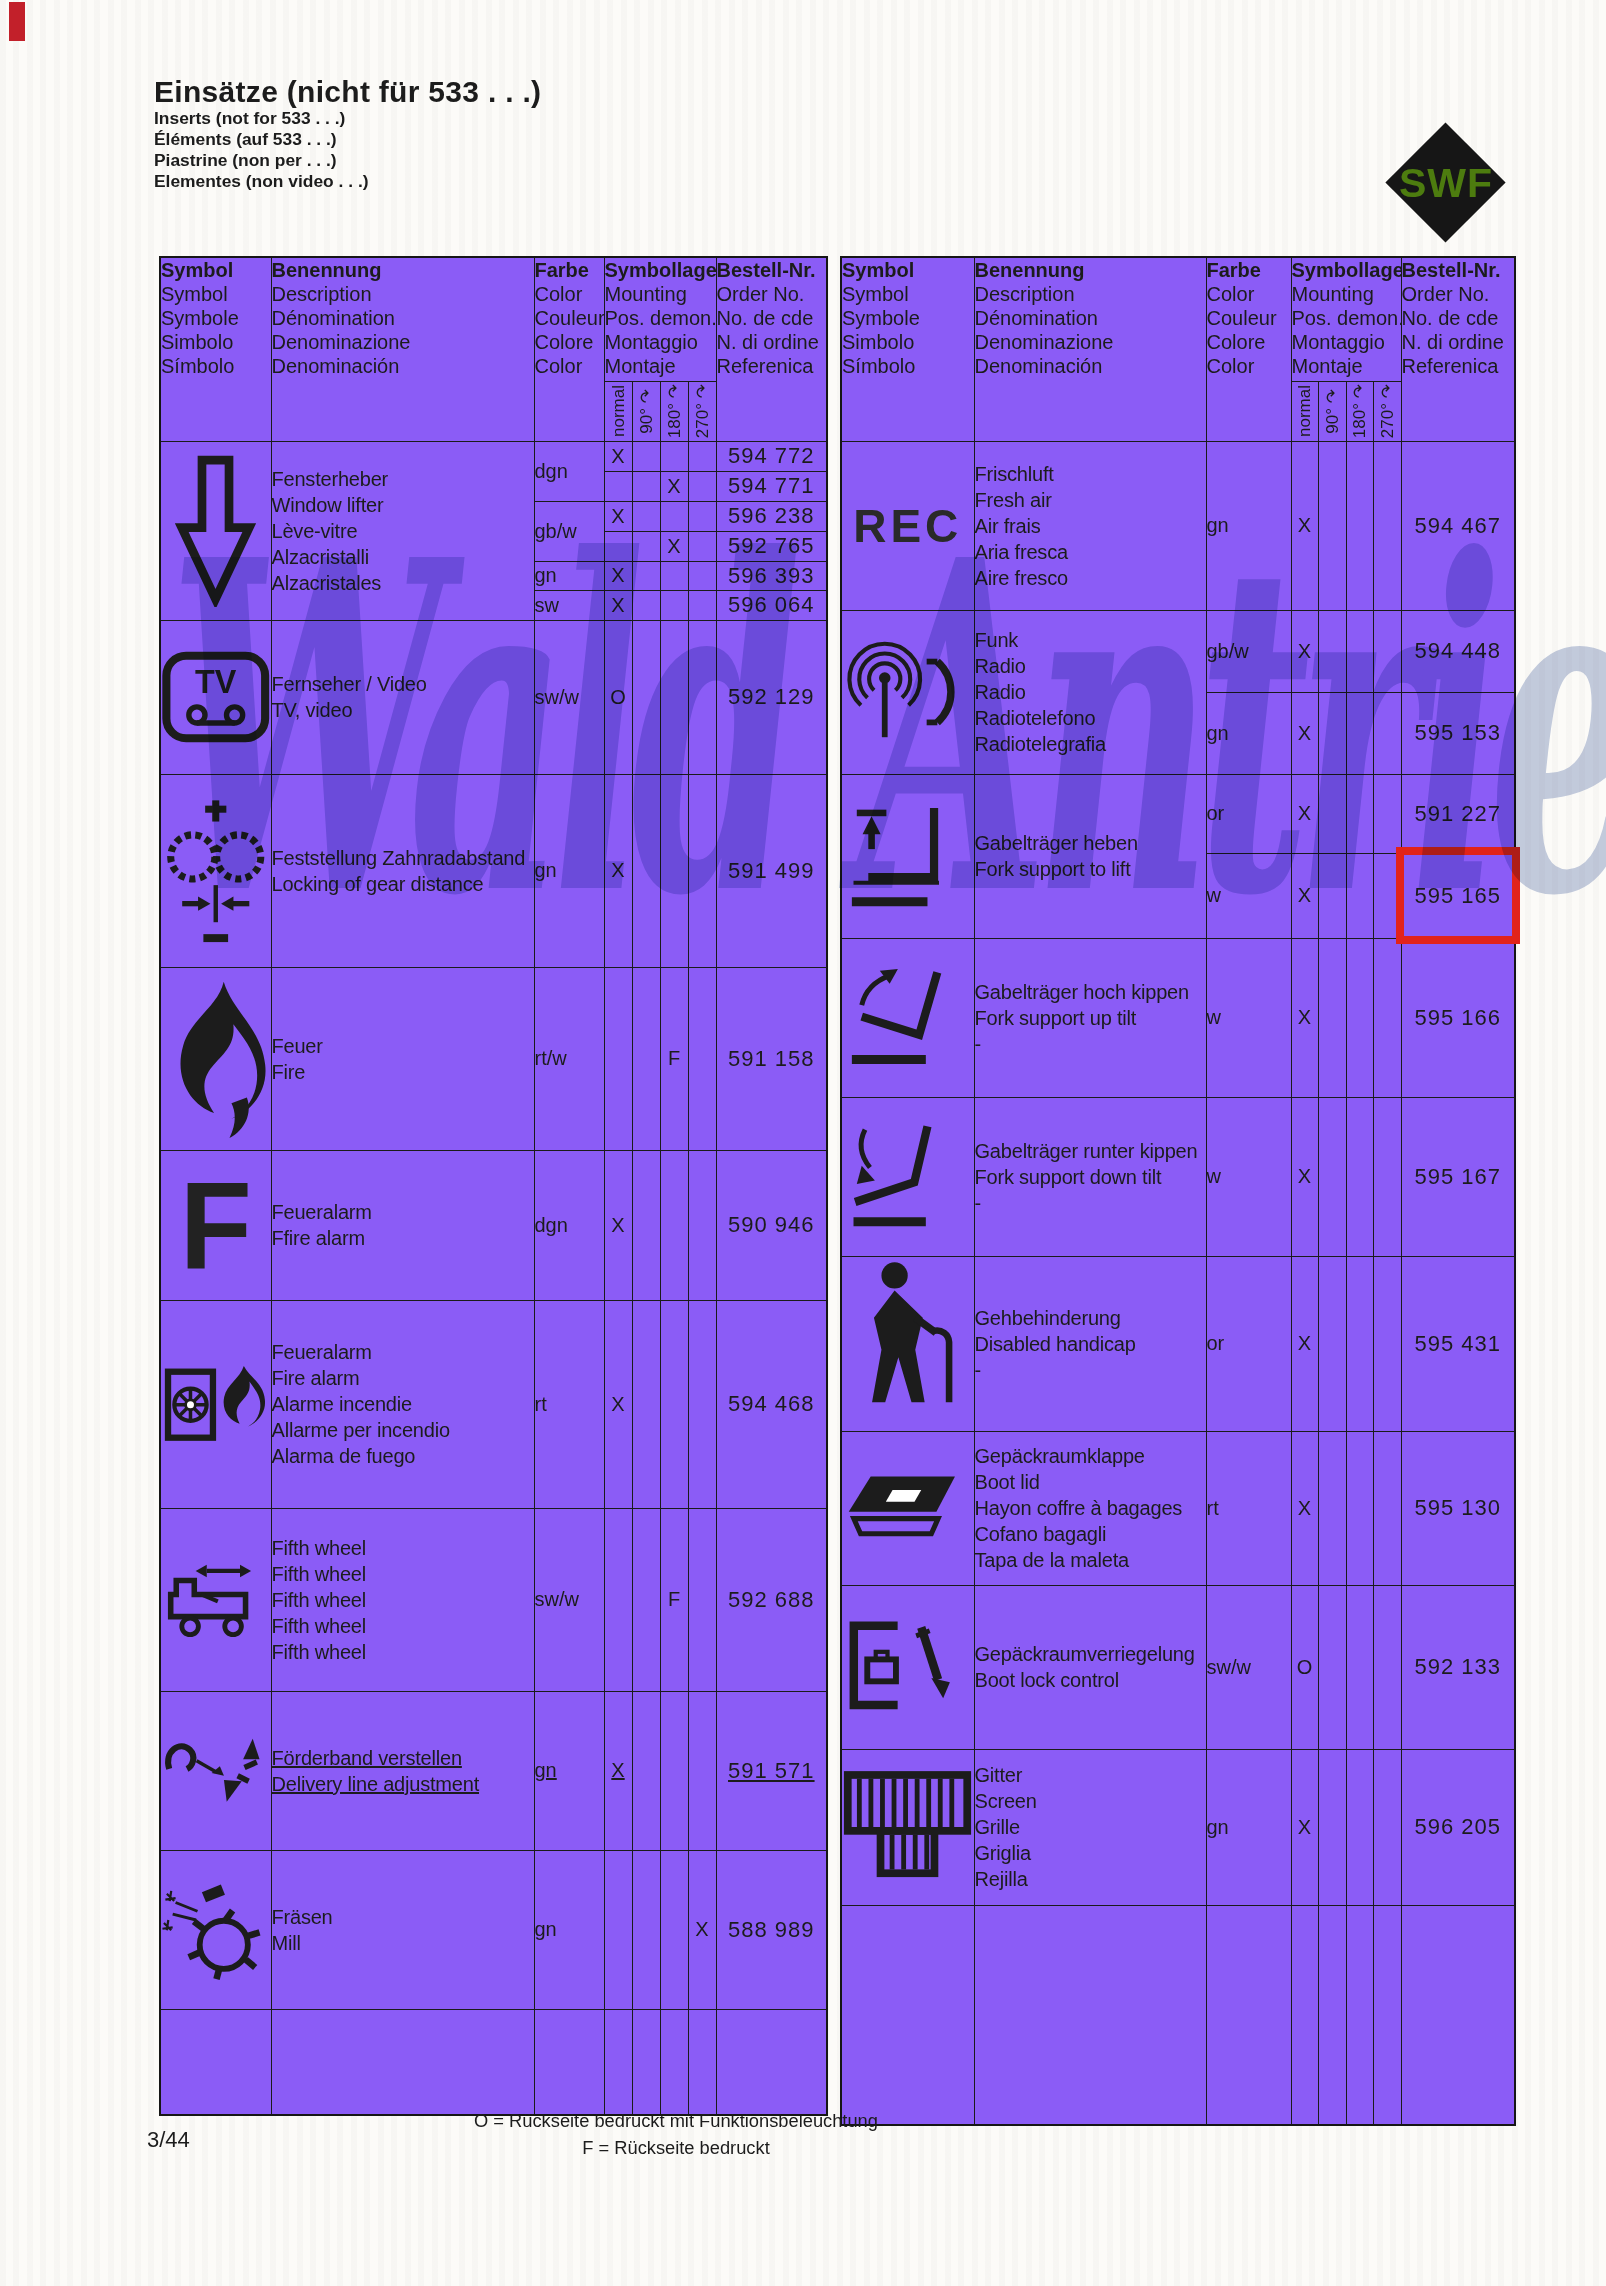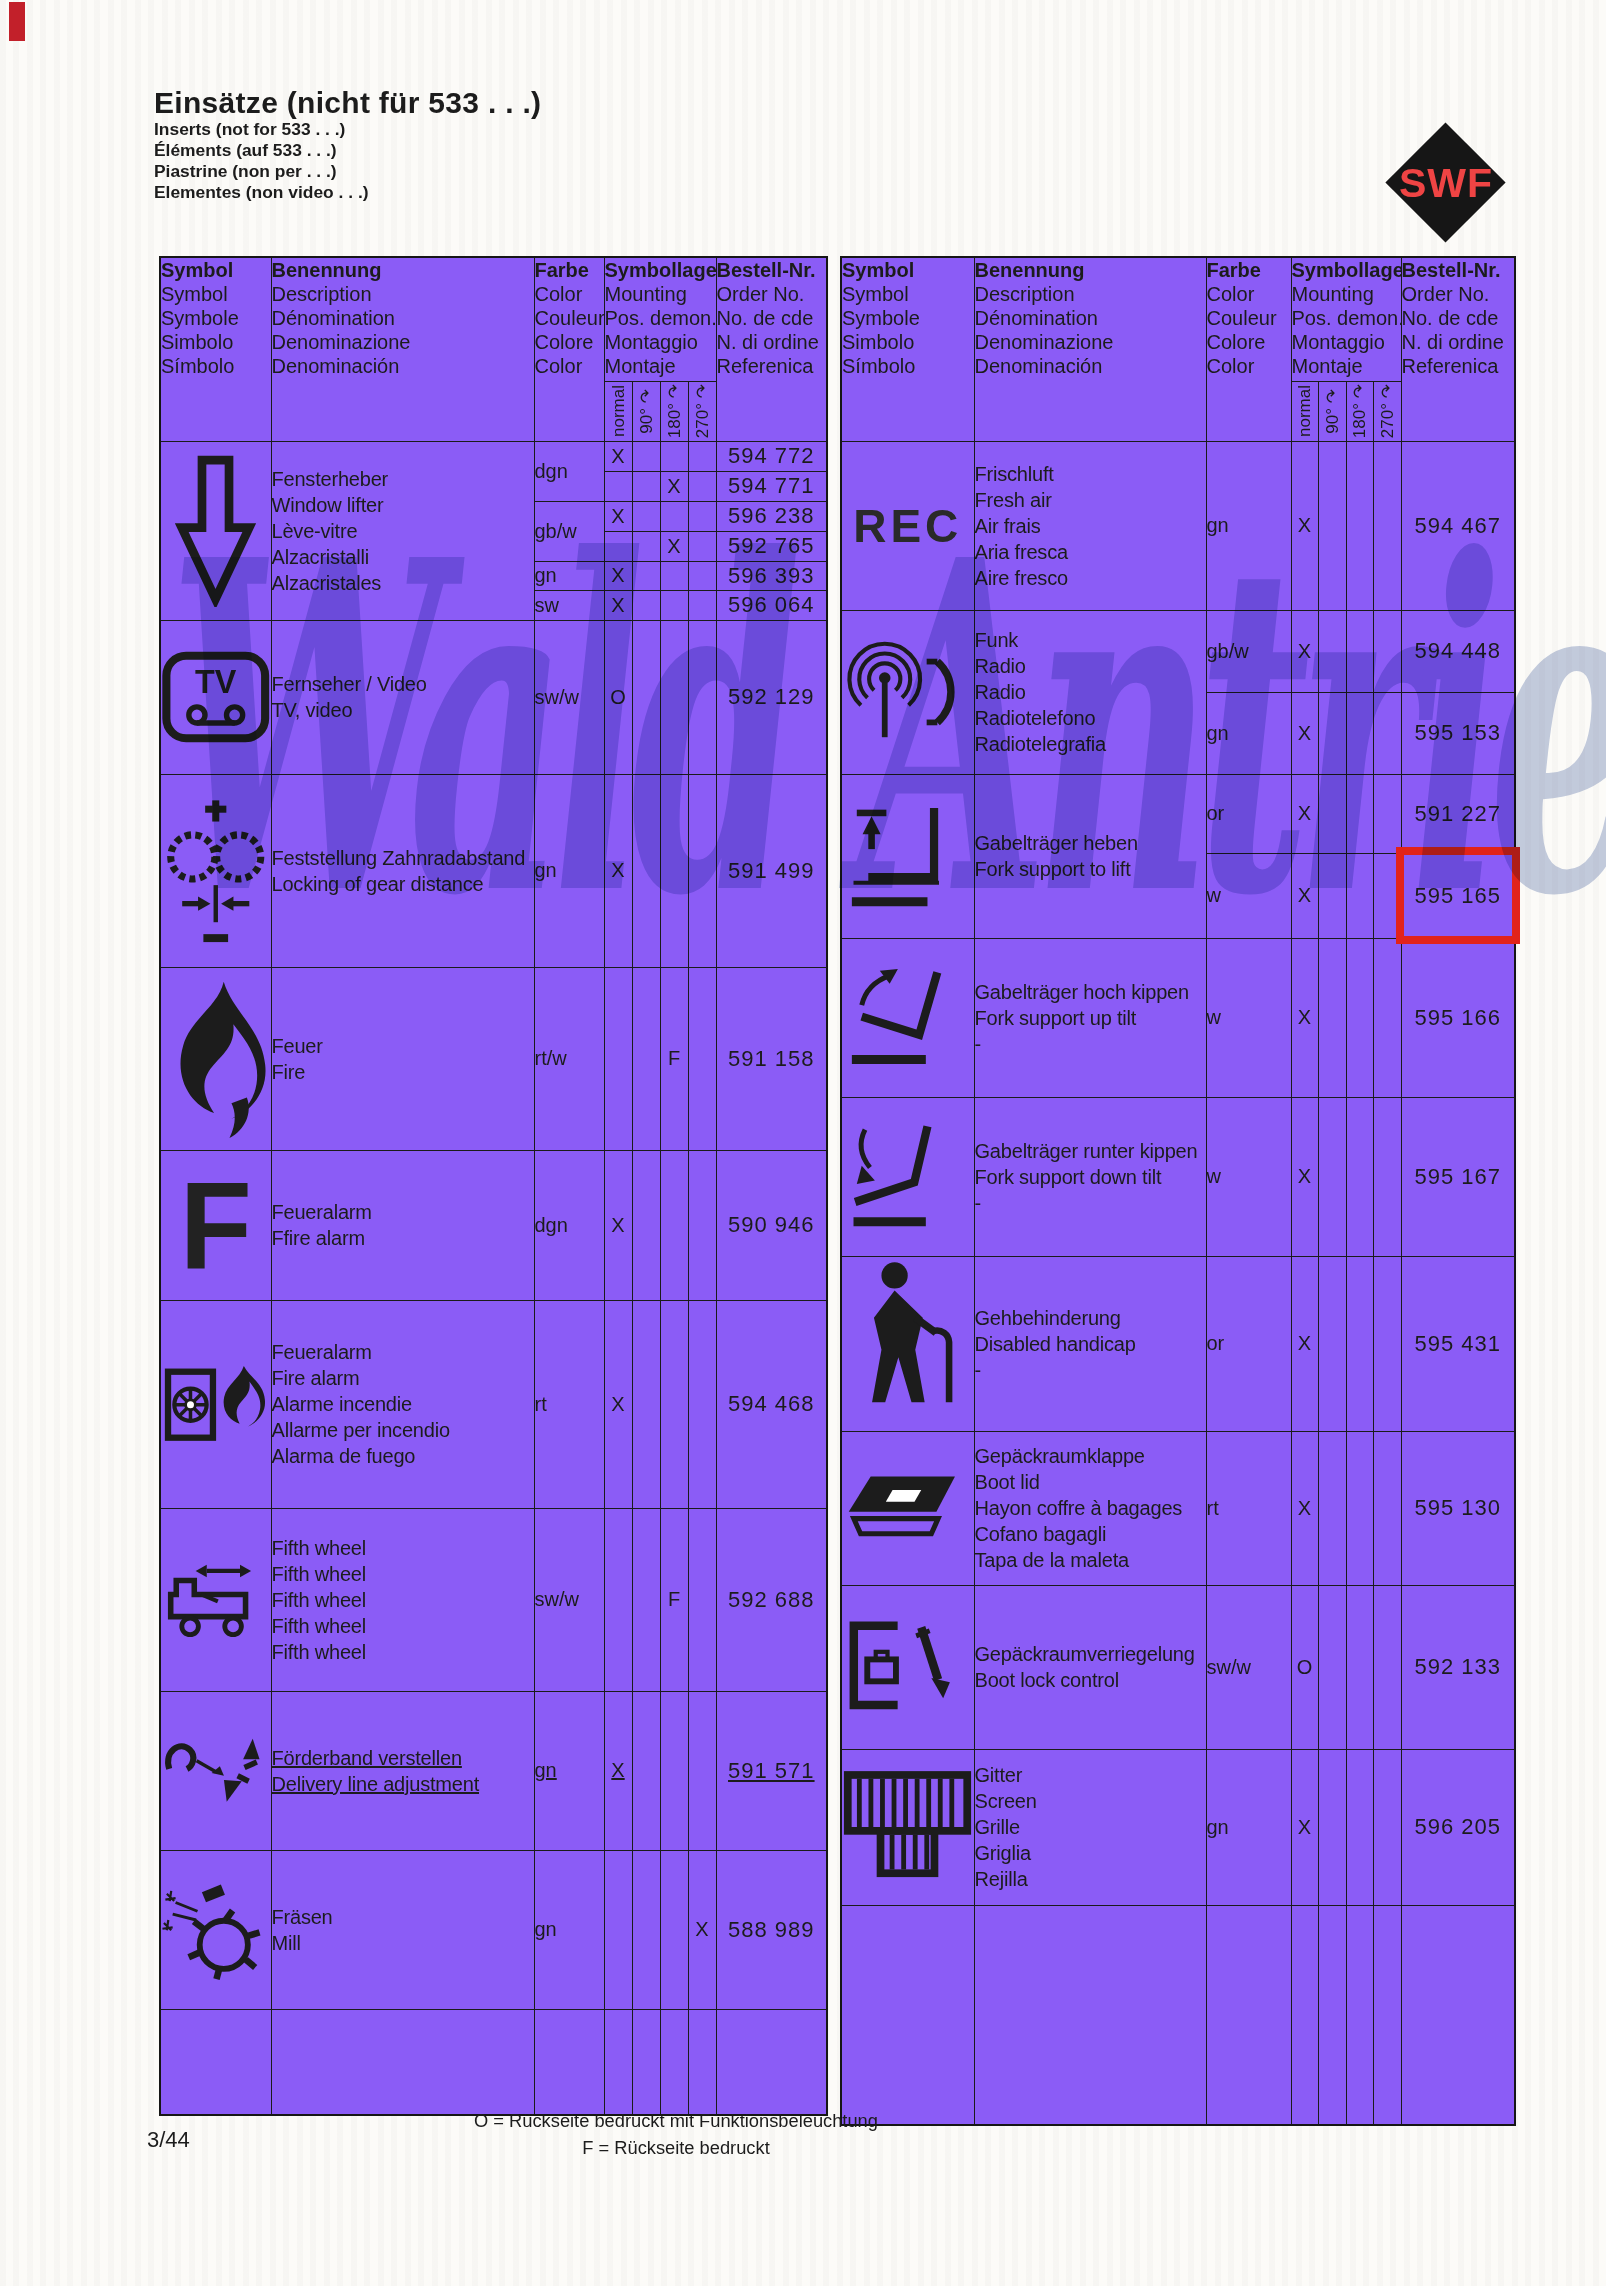--- a/index.html
+++ b/index.html
@@ -1,27 +1,27 @@
 <!DOCTYPE html>
 <html style="--hl: #e2231a;"><head>
 <meta charset="utf-8">
 <style>
   html,body{margin:0;padding:0;background:#d8d8d4;}
   .page{position:relative;width:1607px;height:2286px;background:#fcfbf8;margin:0 auto;
         font-family:"Liberation Sans","DejaVu Sans",sans-serif;color:#1c1c1c;overflow:hidden;}
   .page::before{content:"";position:absolute;inset:0;pointer-events:none;z-index:0;
         background:repeating-linear-gradient(90deg,rgba(0,0,0,0.018) 0 5.8px,rgba(0,0,0,0) 5.8px 13.5px);}
   .corner-mark{position:absolute;left:8.7px;top:1.9px;width:16.4px;height:39px;z-index:2;}
-  .titleblock{position:absolute;left:154px;top:75px;z-index:2;margin-top:11px;}
+  .titleblock{position:absolute;left:154px;top:75px;z-index:2;}
   .title{font-size:30px;font-weight:bold;letter-spacing:0.3px;line-height:33px;}
   .subs div{font-size:17.4px;font-weight:bold;line-height:21px;}
   .swf{position:absolute;left:1384px;top:121px;width:124px;height:124px;z-index:2;}
   .swf .diamond{position:absolute;left:19.3px;top:19.3px;width:85px;height:85px;background:#161616;transform:rotate(45deg);}
   .swf .swftext{position:absolute;inset:0;display:flex;align-items:center;justify-content:center;
-        color:#ef4444;font-weight:bold;font-size:41px;letter-spacing:1px;z-index:1;}
+        color:#4d7c0f;font-weight:bold;font-size:41px;letter-spacing:1px;z-index:1;}
   .tablehost{position:absolute;top:256px;z-index:1;}
   #left-table{left:159px;}
   #right-table{left:840px;}
   table.grid{border-collapse:collapse;table-layout:fixed;border:2.9px solid #161616;background:#8b5cf6;}
   table.grid th,table.grid td{border:1.9px solid #1b1b1b;padding:0;font-weight:normal;}
   th.hcell{vertical-align:top;text-align:left;padding:6.8px 0 0 9.7px;}
   th.hcell div{font-size:20px;line-height:24px;white-space:nowrap;overflow:hidden;}
   th.hcell div:first-child{font-weight:bold;}
   th.rotcell{vertical-align:middle;padding:1.9px 0;}
   .rot{writing-mode:vertical-rl;transform:rotate(180deg);font-size:17px;line-height:1;

